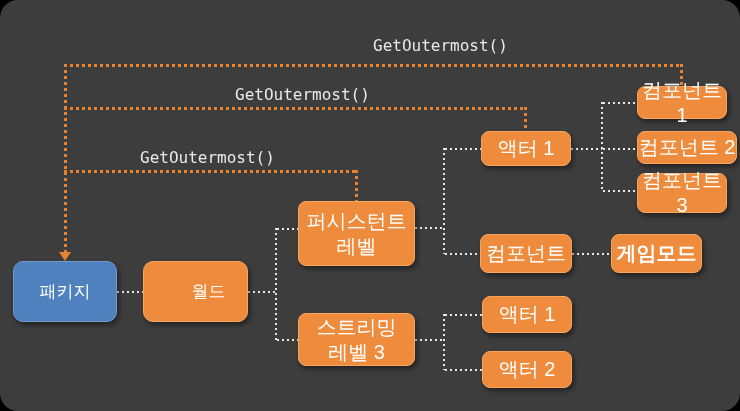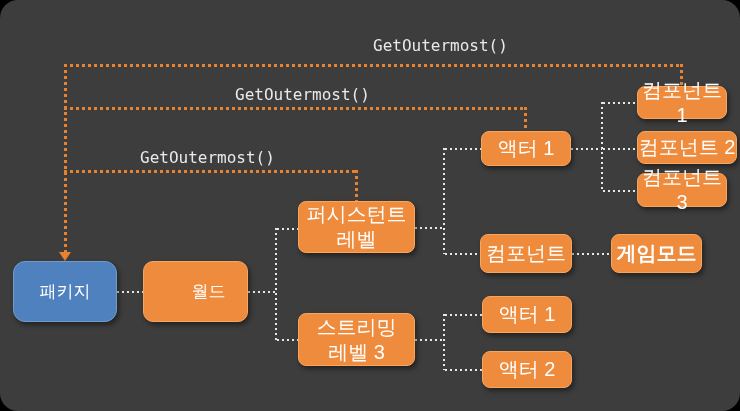--- a/index.html
+++ b/index.html
@@ -66,28 +66,28 @@
   <div class="ov" style="left:524px;top:107px;height:24px;"></div>
   <div class="oh" style="left:64px;top:170px;width:294px;"></div>
   <div class="ov" style="left:355px;top:170px;height:31px;"></div>
   <div class="ov" style="left:64px;top:64px;height:188px;"></div>
   <div class="arrowhead" style="left:59px;top:252px;"></div>
 
   <div class="call-label" style="left:373px;top:36px;">GetOutermost()</div>
   <div class="call-label" style="left:235px;top:85px;">GetOutermost()</div>
   <div class="call-label" style="left:140px;top:148px;">GetOutermost()</div>
 
-  <div class="node blue big" style="left:13px;top:261px;width:104px;height:61px;border-radius:12px;">패키지</div>
+  <div class="node blue big" style="left:13px;top:261px;width:104px;height:61px;">패키지</div>
   <div class="node orange big" style="left:143px;top:261px;width:105px;height:61px;padding-left:26px;">월드</div>
-  <div class="node orange" style="left:298px;top:201px;width:117px;height:52px;">퍼시스턴트
+  <div class="node orange" style="left:298px;top:201px;width:117px;height:65px;">퍼시스턴트
 레벨</div>
   <div class="node orange" style="left:298px;top:313px;width:117px;height:53px;">스트리밍
 레벨 3</div>
   <div class="node orange" style="left:481px;top:131px;width:90px;height:35px;">액터 1</div>
   <div class="node orange" style="left:480px;top:234px;width:92px;height:39px;">컴포넌트</div>
   <div class="node orange" style="left:611px;top:234px;width:91px;height:39px;font-weight:bold;">게임모드</div>
   <div class="node orange" style="left:637px;top:86px;width:90px;height:33px;">컴포넌트 1</div>
   <div class="node orange" style="left:637px;top:131px;width:100px;height:33px;">컴포넌트 2</div>
-  <div class="node orange" style="left:637px;top:173px;width:90px;height:34px;">컴포넌트 3</div>
+  <div class="node orange" style="left:637px;top:173px;width:90px;height:40px;">컴포넌트 3</div>
   <div class="node orange" style="left:482px;top:296px;width:90px;height:37px;">액터 1</div>
   <div class="node orange" style="left:482px;top:351px;width:90px;height:37px;">액터 2</div>
 
 </div>
 
 </body></html>

